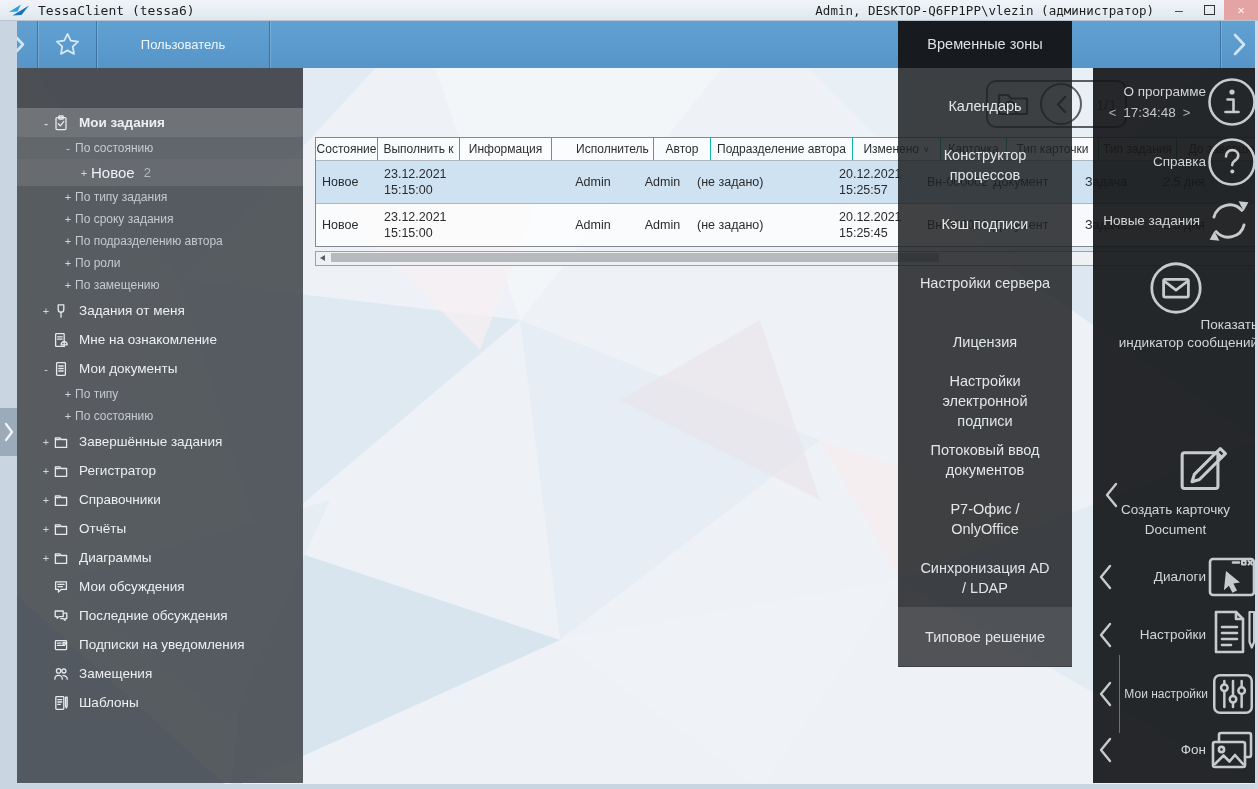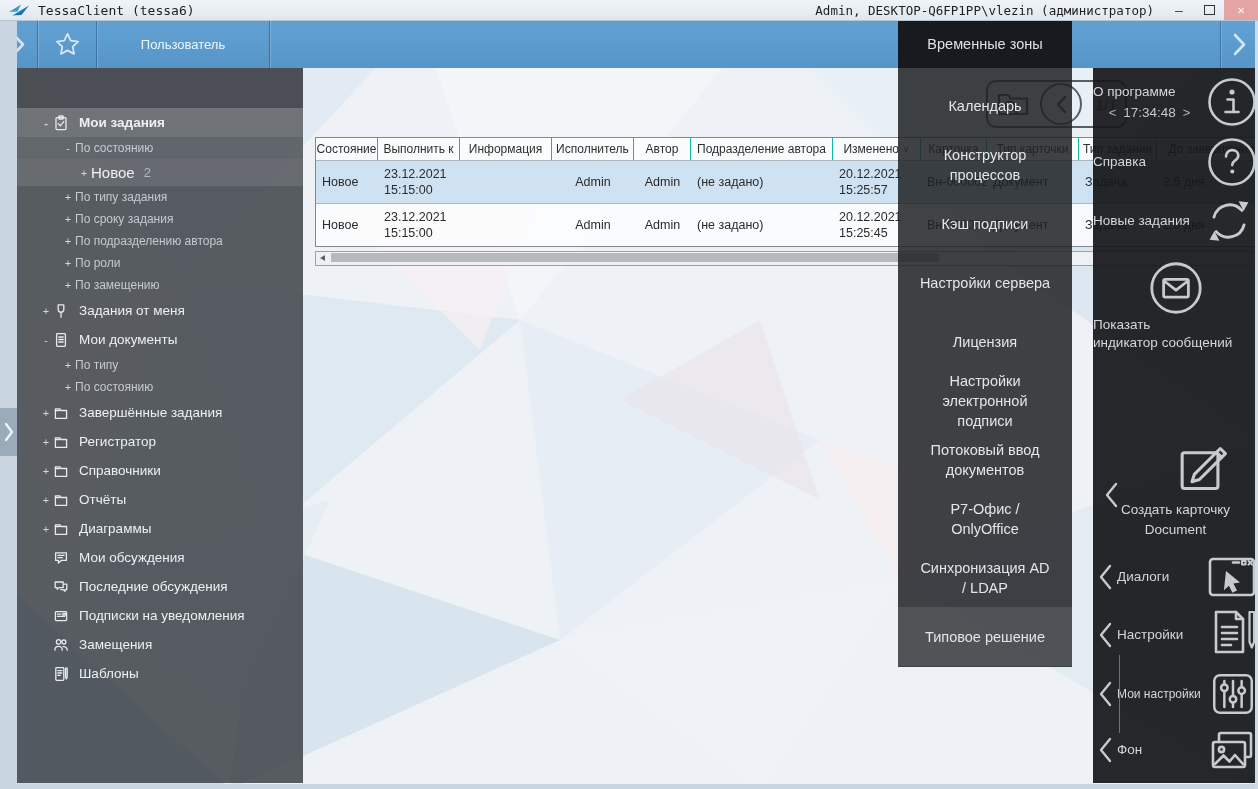--- a/index.html
+++ b/index.html
@@ -79,21 +79,21 @@
   .sm-first{height:48px;background:#171b1f;color:#dde1e3;}
   .sm-gap{height:8px;flex:none;}
   .sm-hover{background:rgba(255,255,255,0.10);}
   
   .rpanel{position:absolute;left:1093px;top:68px;width:165px;height:715px;z-index:4;
     background:rgba(22,24,26,0.93);color:#d2d6d8;font-size:13.5px;}
   .rp-row{position:absolute;left:0;width:165px;display:flex;align-items:center;}
   .rp-ico{flex:none;display:flex;align-items:center;justify-content:center;}
   .rp-ico svg{display:block;}
   .rp-chev{flex:none;width:24px;display:flex;align-items:center;justify-content:center;}
-  .rp-lbl{flex:1;text-align:left;line-height:18px;}
+  .rp-lbl{flex:1;text-align:right;line-height:18px;}
   .rp-about{top:6px;height:56px;}
   .rp-clockrow{display:flex;align-items:center;justify-content:center;gap:7px;color:#c3c7c9;margin-top:3px;}
   .rp-clock-arrow{font-size:13px;color:#b0b4b6;}
   .rp-help{top:66px;height:56px;}
   .rp-refresh{top:122px;height:62px;}
   .rp-mail{top:192px;height:160px;flex-direction:column;justify-content:flex-start;}
   .rp-mail .rp-lbl{flex:none;width:100%;}
   .rp-create{top:366px;height:112px;display:block;}
   .rp-create .ico-abs{position:absolute;left:82px;top:2px;}
   .rp-create .chev-abs{position:absolute;left:6px;top:48px;}
@@ -226,20 +226,33 @@
           <span class="exp">+</span>
           <span class="t-ico">
             <svg viewBox="0 0 16 16" fill="none" stroke="currentColor" stroke-width="1.3" stroke-linecap="round" stroke-linejoin="round">
               <path d="M5.2 1.8h5.6v4.6a2.8 2.8 0 0 1-5.6 0z"></path>
               <line x1="8" y1="9.4" x2="8" y2="14.2"></line>
             </svg>
           </span>
           <span>Задания от меня</span>
         </div>
         <div class="t-row lvl0">
+          <span class="exp"></span>
+          <span class="t-ico">
+            <svg viewBox="0 0 16 16" fill="none" stroke="currentColor" stroke-width="1.3" stroke-linecap="round" stroke-linejoin="round">
+              <rect x="2.6" y="1.6" width="8.6" height="12.8" rx="0.8"></rect>
+              <line x1="4.6" y1="4.8" x2="9.2" y2="4.8"></line>
+              <line x1="4.6" y1="7.2" x2="9.2" y2="7.2"></line>
+              <path d="M11.2 9.6c1.9 0 3 1.3 3 3.2h-6c0-1.9 1.1-3.2 3-3.2z"></path>
+              <line x1="11.2" y1="13.8" x2="11.2" y2="14.6"></line>
+            </svg>
+          </span>
+          <span>Мне на ознакомление</span>
+        </div>
+        <div class="t-row lvl0">
           <span class="exp">-</span>
           <span class="t-ico">
             <svg viewBox="0 0 16 16" fill="none" stroke="currentColor" stroke-width="1.3" stroke-linecap="round" stroke-linejoin="round">
               <rect x="3.6" y="1.6" width="8.8" height="12.8" rx="0.8"></rect>
               <line x1="5.8" y1="5" x2="10.2" y2="5"></line>
               <line x1="5.8" y1="7.5" x2="10.2" y2="7.5"></line>
               <line x1="5.8" y1="10" x2="10.2" y2="10"></line>
             </svg>
           </span>
           <span>Мои документы</span>
@@ -386,21 +399,21 @@
       <div class="thead" id="thead">
           <div class="th" style="width: 62px;">
             <span>Состояние</span>
           </div>
           <div class="th" style="width: 82px;">
             <span>Выполнить к</span>
           </div>
           <div class="th" style="width: 92px;">
             <span>Информация</span>
           </div>
-          <div class="th" style="width: 82px;">
+          <div class="th" style="width: 82px; margin-left: 20px;">
             <span>Исполнитель</span>
           </div>
           <div class="th" style="width: 57px;">
             <span>Автор</span>
           </div>
           <div class="th" style="width: 142px;">
             <span>Подразделение автора</span>
           </div>
           <div class="th" style="width: 88px;">
             <span>Изменено</span>

